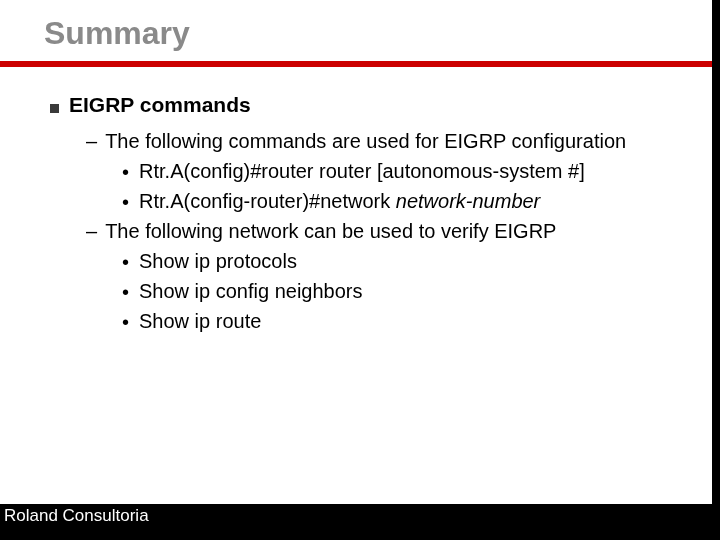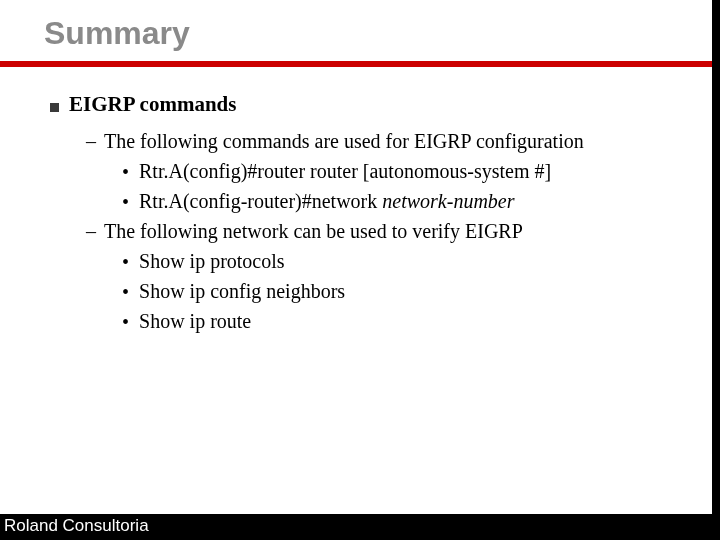--- a/index.html
+++ b/index.html
@@ -32,21 +32,20 @@
   .hr-red {
     height: 6px;
     background: var(--accent, #cc0000);
     width: 100%;
     margin: 0;
   }
   .content {
     padding: 24px 52px 0 50px;
     font-size: 21px;
     line-height: 1.3;
-    font-family: Liberation Serif, serif;
   }
   .lvl1 {
     font-weight: bold;
     margin: 0 0 10px 0;
     display: flex;
     align-items: baseline;
   }
   .lvl1 .bullet-square {
     width: 9px;
     height: 9px;
@@ -82,21 +81,21 @@
     color: #000;
     position: relative;
     top: 1px;
   }
   .italic { font-style: italic; }
   .footer {
     position: absolute;
     left: 0;
     bottom: 0;
     width: 100%;
-    height: 26px;
+    height: 36px;
     background: #000000;
   }
   .footer-text {
     color: #ffffff;
     font-size: 17px;
     padding: 2px 0 0 4px;
     display: inline-block;
   }
   .edge-black {
     position: absolute;

